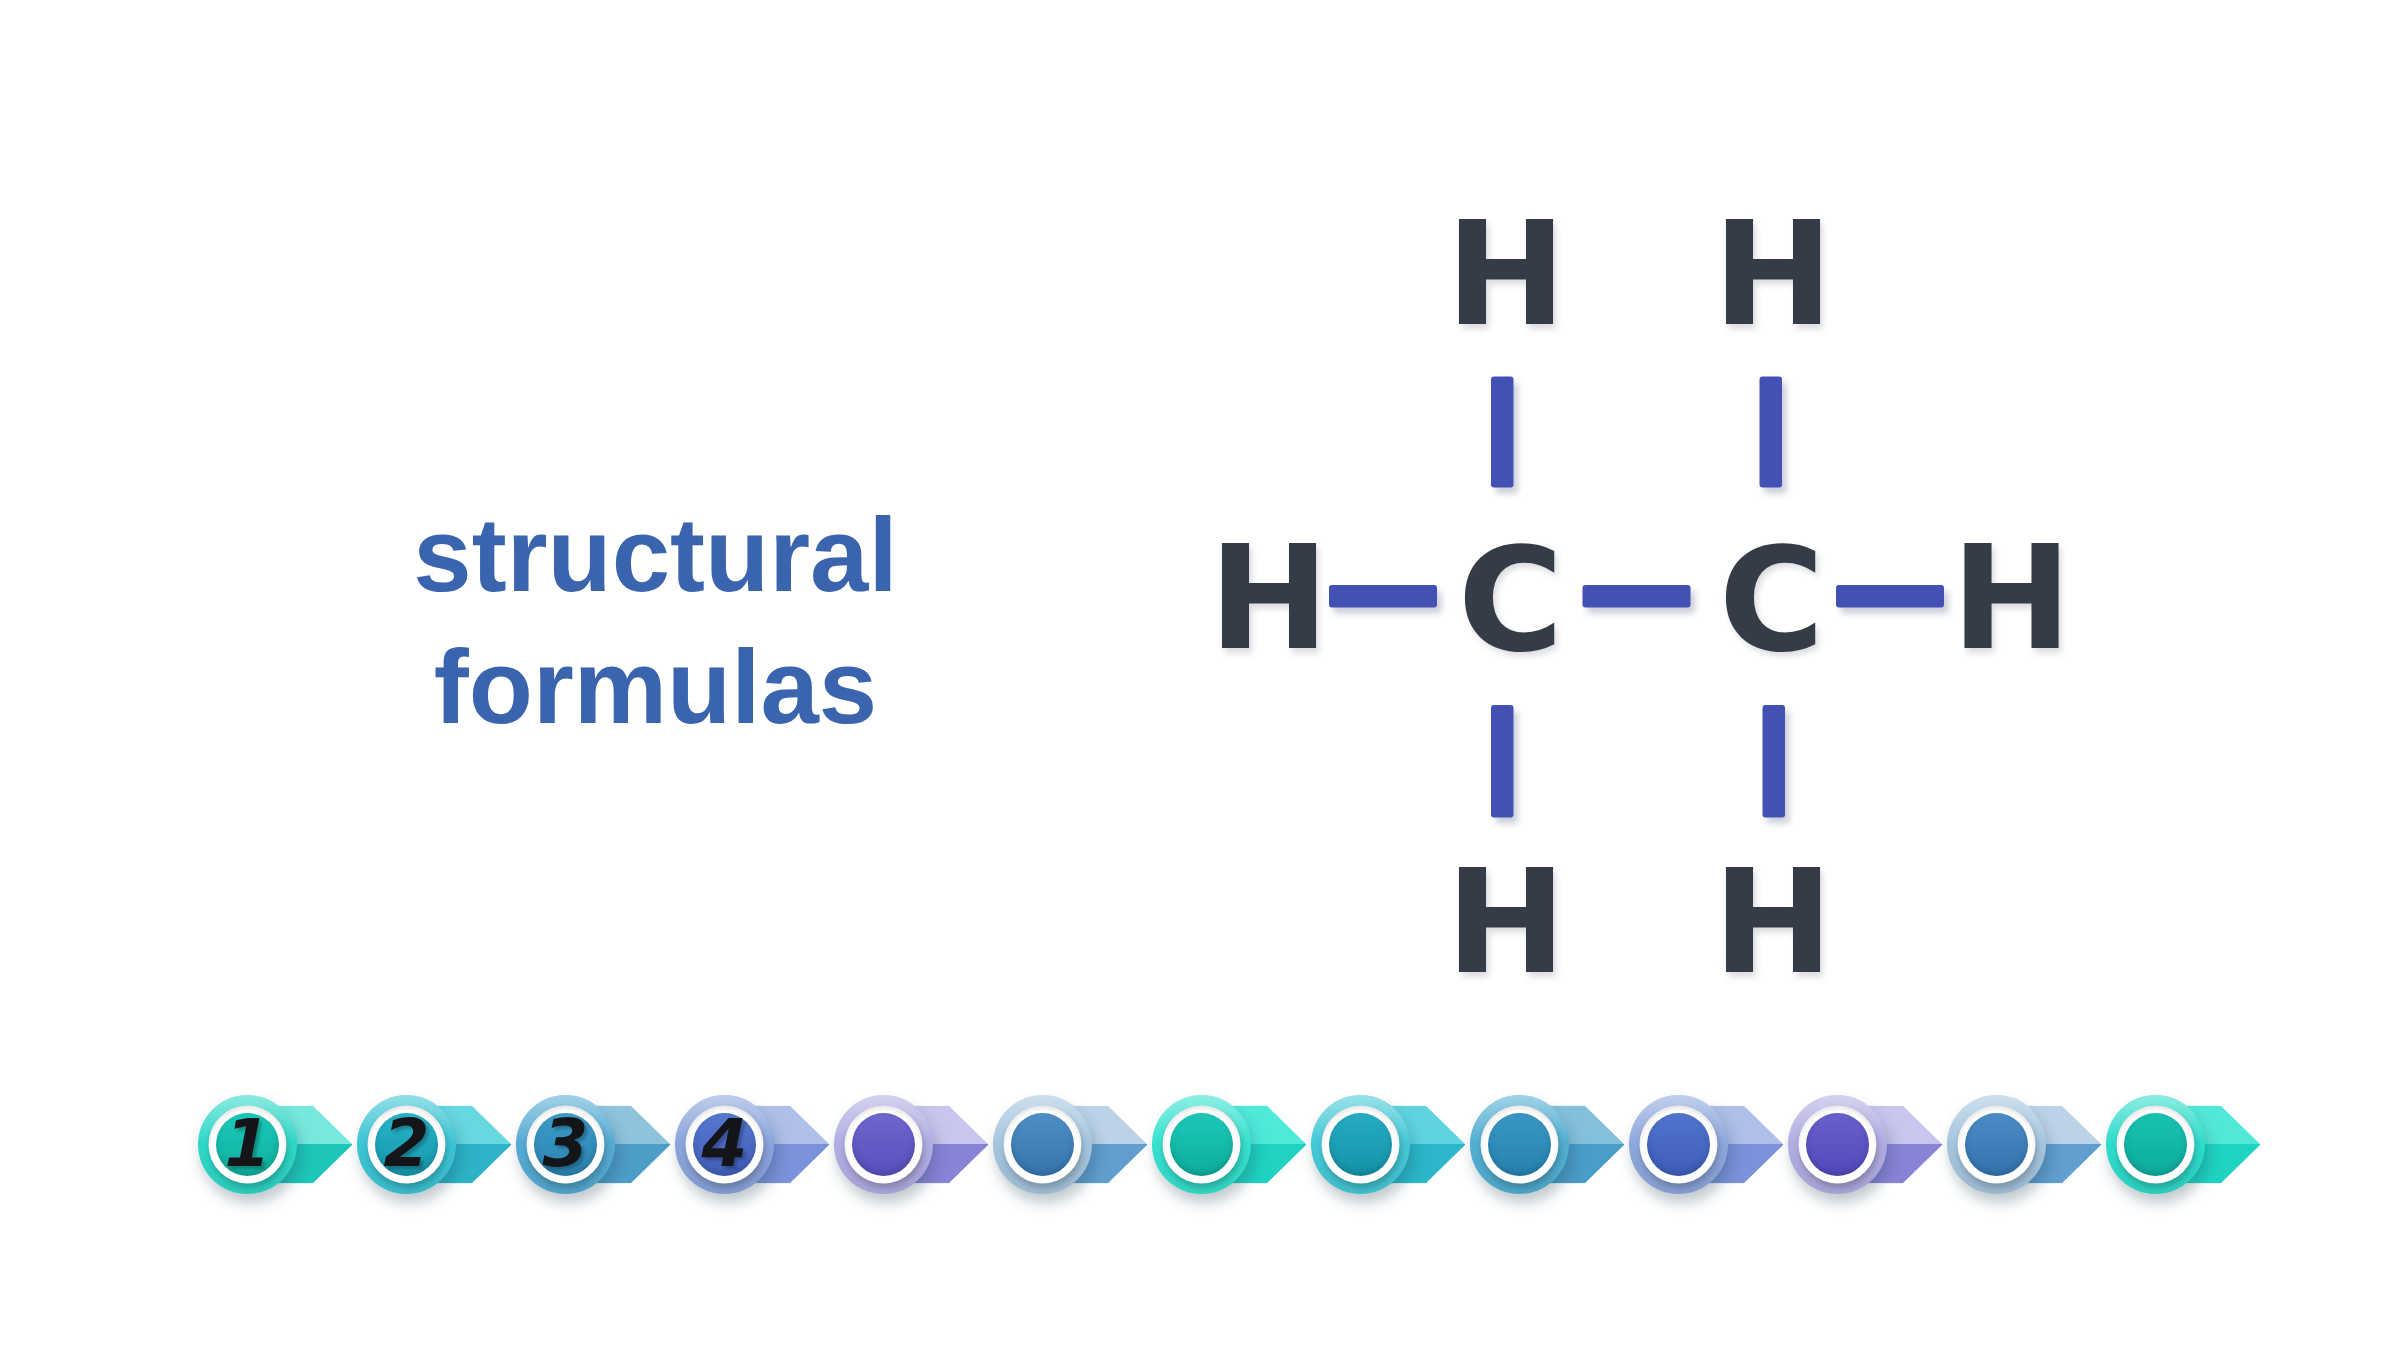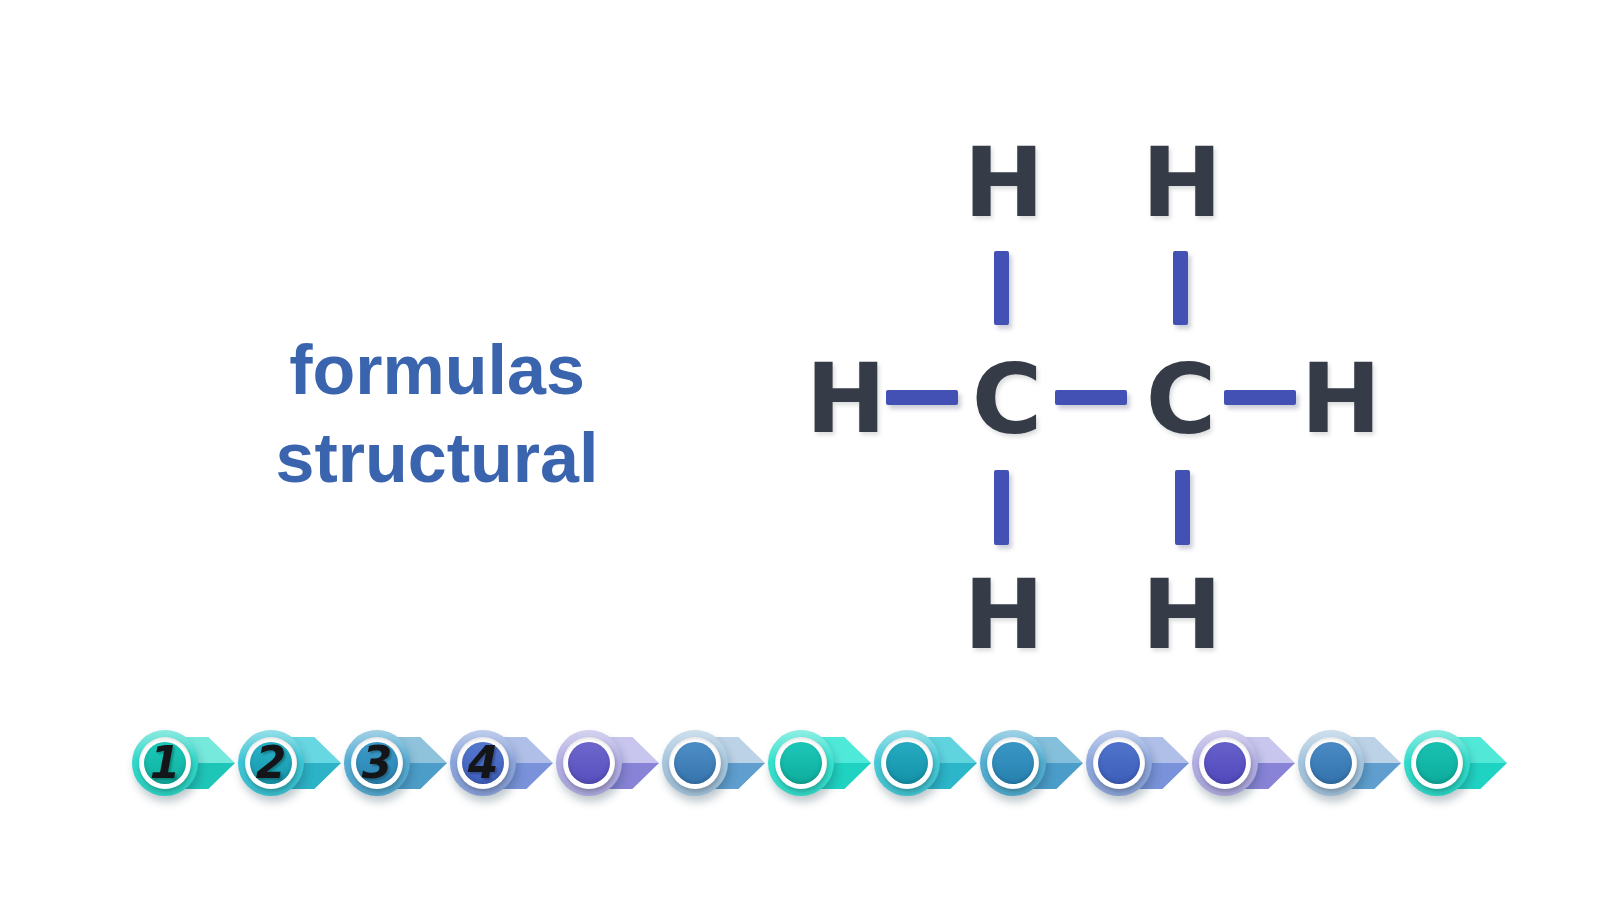--- a/index.html
+++ b/index.html
@@ -52,22 +52,22 @@
     font-size:44px; color:#131519; transform:translateY(-1px);
     text-shadow:2px 2px 2px rgba(0,0,0,0.25);
   }
 </style>
 </head>
 <body>
 
 <div class="slide">
 
   <div class="title">
+    <div>structural</div>
     <div>formulas</div>
-    <div>structural</div>
   </div>
 
   <div id="molecule">
       <div class="bond" style="left: 886px; top: 390px; width: 72px; height: 15px; background: rgb(67, 80, 180);"></div>
       <div class="bond" style="left: 1055px; top: 390px; width: 72px; height: 15px; background: rgb(67, 80, 180);"></div>
       <div class="bond" style="left: 1224px; top: 390px; width: 72px; height: 15px; background: rgb(67, 80, 180);"></div>
       <div class="bond" style="left: 994px; top: 251px; width: 15px; height: 74px; background: rgb(67, 80, 180);"></div>
       <div class="bond" style="left: 1173px; top: 251px; width: 15px; height: 74px; background: rgb(67, 80, 180);"></div>
       <div class="bond" style="left: 994px; top: 470px; width: 15px; height: 75px; background: rgb(67, 80, 180);"></div>
       <div class="bond" style="left: 1175px; top: 470px; width: 15px; height: 75px; background: rgb(67, 80, 180);"></div>

